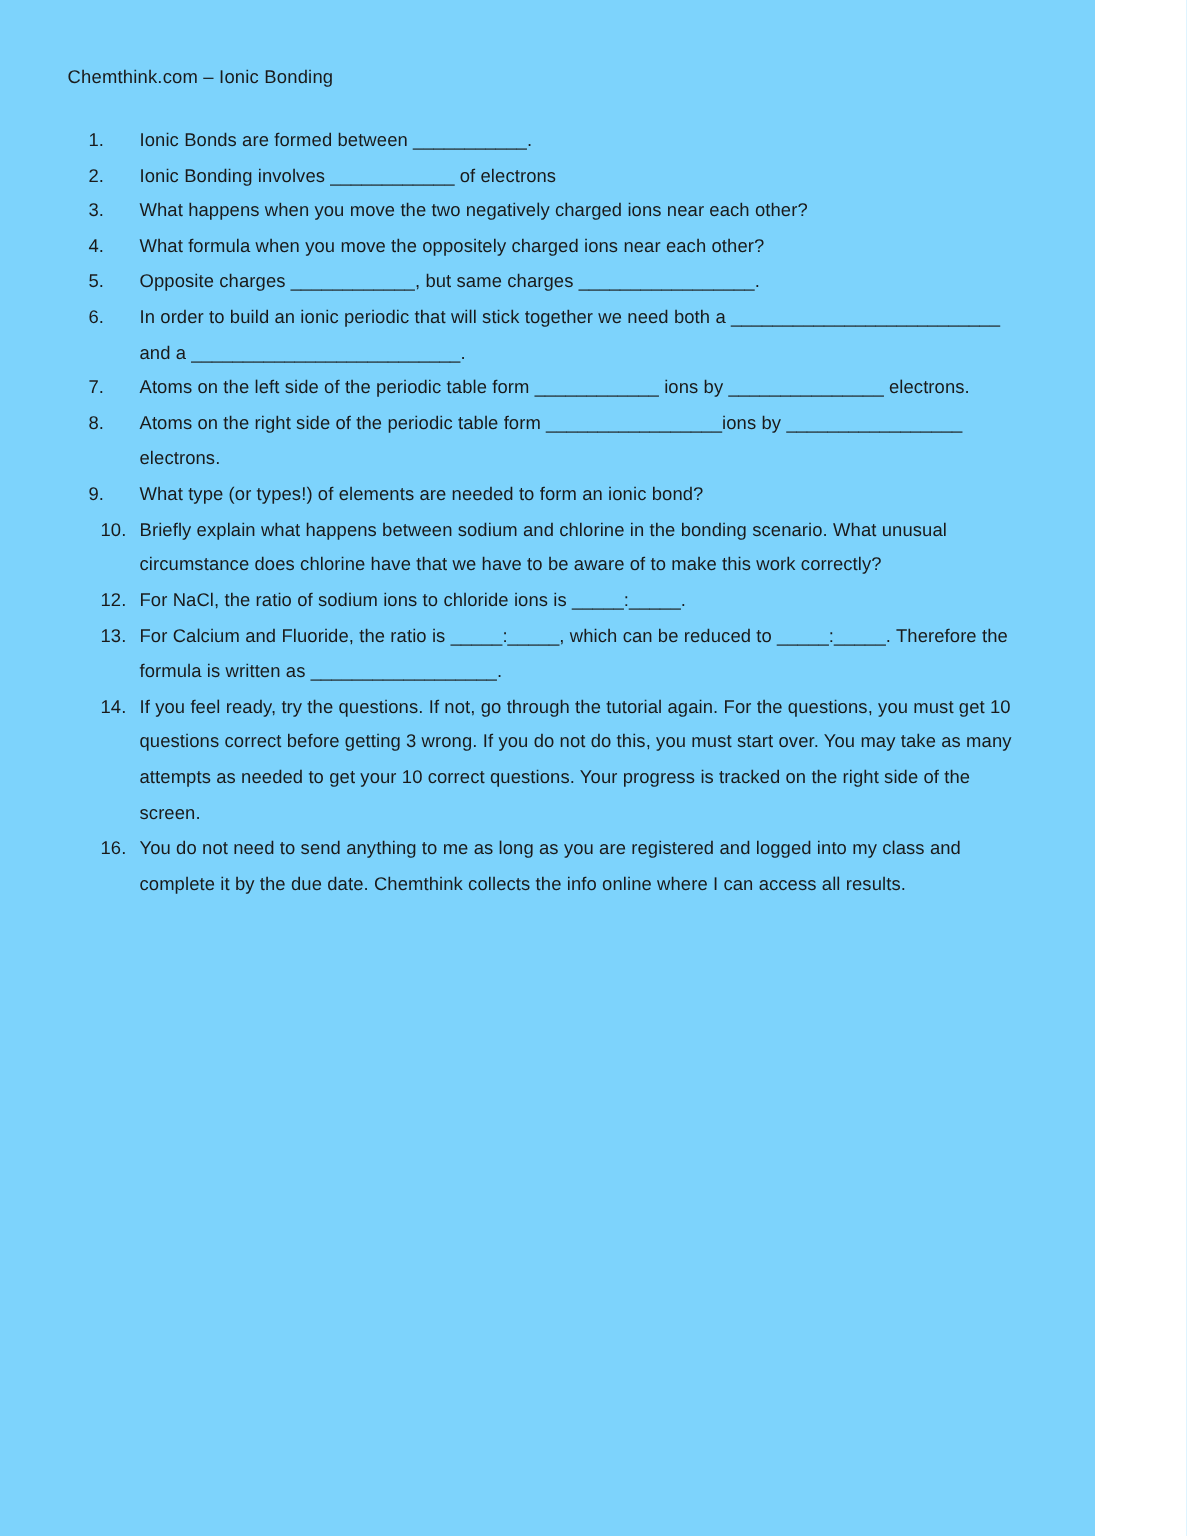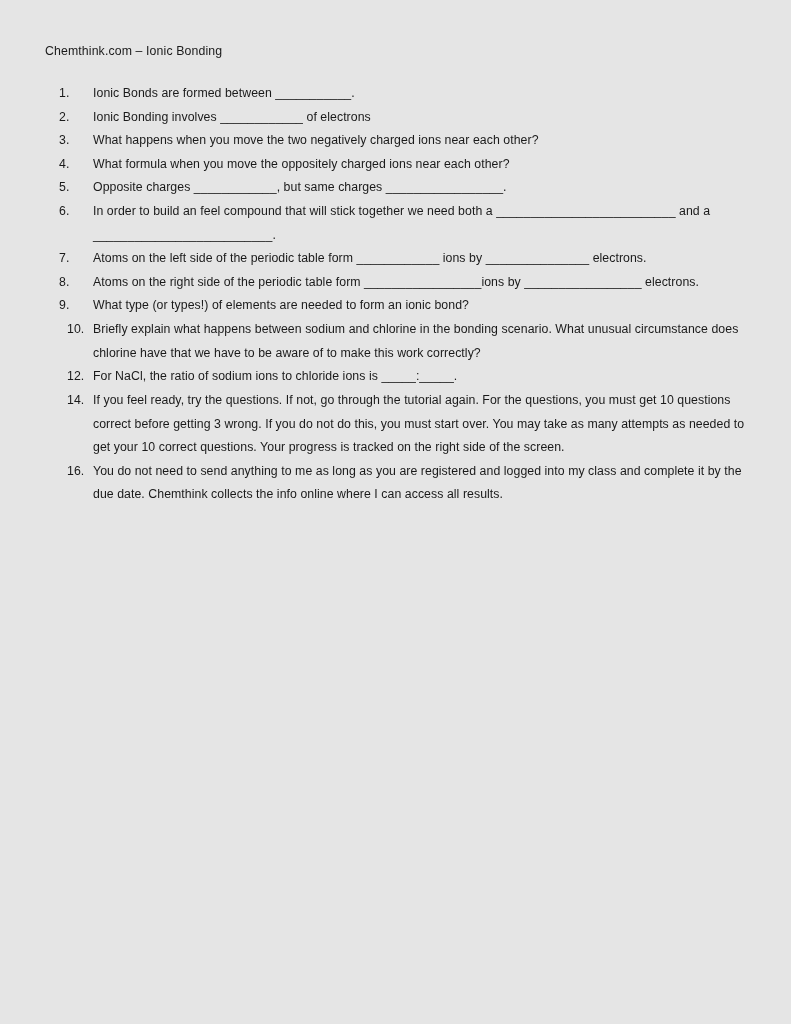--- a/index.html
+++ b/index.html
@@ -10,23 +10,23 @@
   }
   body {
     width: 791px;
     height: 1024px;
     font-family: "Liberation Sans", sans-serif;
     color: #1a1a1a;
     -webkit-font-smoothing: antialiased;
   }
   .page {
     position: relative;
-    width: 791px;
+    width: 730px;
     height: 1024px;
-    background: #e5e5e5;
+    background: #7dd3fc;
     box-sizing: border-box;
     padding: 44px 45px 0 45px;
   }
   .doc-header {
     font-size: 12.3px;
     line-height: 1.3;
     color: #1a1a1a;
     margin: 0 0 22px 0;
     letter-spacing: 0.01em;
   }
@@ -95,21 +95,21 @@
       <span class="q-text">What formula when you move the oppositely charged ions near each other?</span>
     </li>
 
     <li class="question-item gap-lg">
       <span class="q-num">5.</span>
       <span class="q-text">Opposite charges ____________, but same charges _________________.</span>
     </li>
 
     <li class="question-item gap-md">
       <span class="q-num">6.</span>
-      <span class="q-text">In order to build an feel compound that will stick together we need both a __________________________ and a __________________________.</span>
+      <span class="q-text">In order to build an ionic periodic that will stick together we need both a __________________________ and a __________________________.</span>
     </li>
 
     <li class="question-item gap-lg">
       <span class="q-num">7.</span>
       <span class="q-text">Atoms on the left side of the periodic table form ____________ ions by _______________ electrons.</span>
     </li>
 
     <li class="question-item gap-lg">
       <span class="q-num">8.</span>
       <span class="q-text">Atoms on the right side of the periodic table form _________________ions by _________________ electrons.</span>
@@ -124,20 +124,24 @@
       <span class="q-num">10.</span>
       <span class="q-text">Briefly explain what happens between sodium and chlorine in the bonding scenario.  What unusual circumstance does chlorine have that we have to be aware of to make this work correctly?</span>
     </li>
 
 
     <li class="question-item wide-num gap-lg">
       <span class="q-num">12.</span>
       <span class="q-text">For NaCl, the ratio of sodium ions to chloride ions is _____:_____.</span>
     </li>
 
+    <li class="question-item wide-num gap-md">
+      <span class="q-num">13.</span>
+      <span class="q-text">For Calcium and Fluoride, the ratio is _____:_____, which can be reduced to _____:_____.  Therefore the formula is written as __________________.</span>
+    </li>
 
     <li class="question-item wide-num gap-none">
       <span class="q-num">14.</span>
       <span class="q-text">If you feel ready, try the questions.  If not, go through the tutorial again.  For the questions, you must get 10 questions correct before getting 3 wrong.  If you do not do this, you must start over.  You may take as many attempts as needed to get your 10 correct questions. Your progress is tracked on the right side of the screen.</span>
     </li>
 
 
     <li class="question-item wide-num gap-none">
       <span class="q-num">16.</span>
       <span class="q-text">You do not need to send anything to me as long as you are registered and logged into my class and complete it by the due date.  Chemthink collects the info online where I can access all results.</span>

